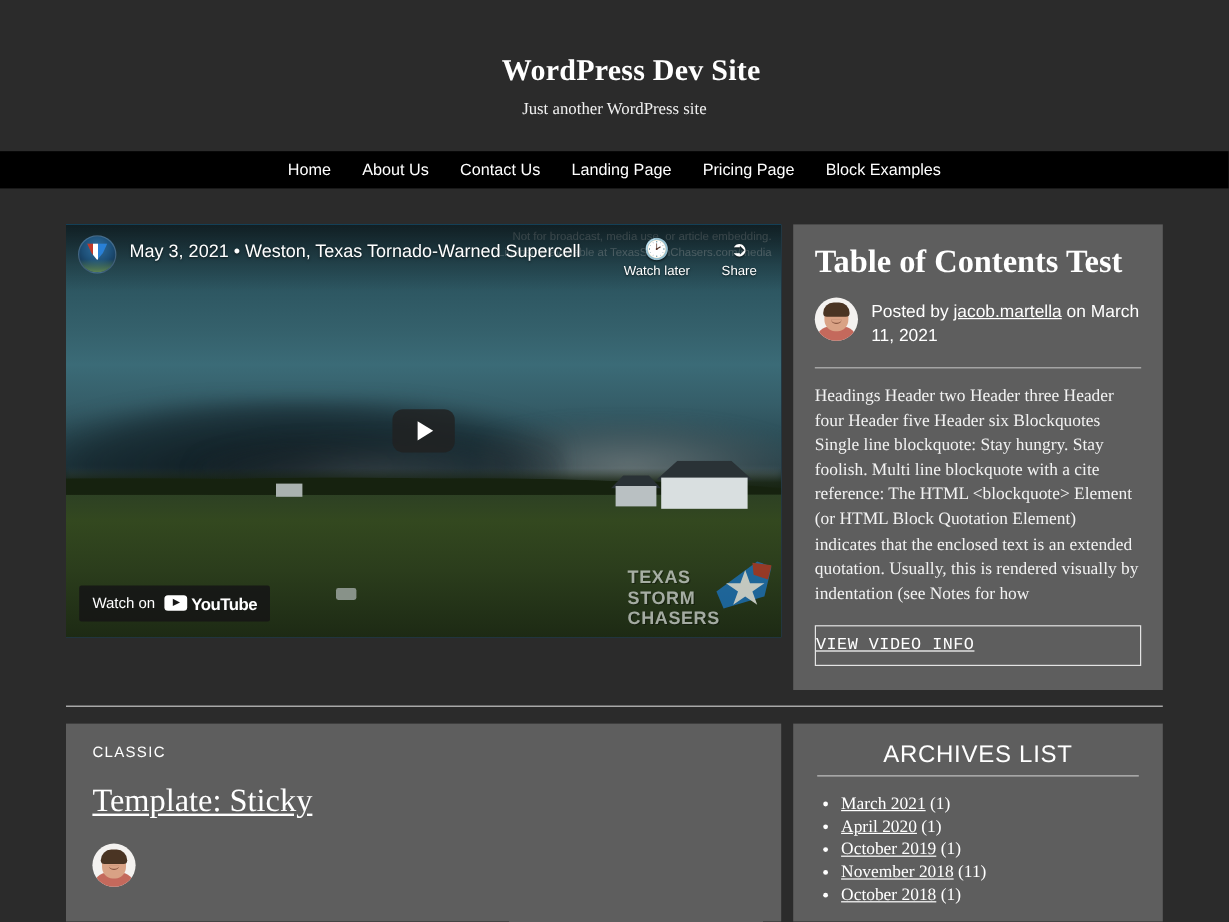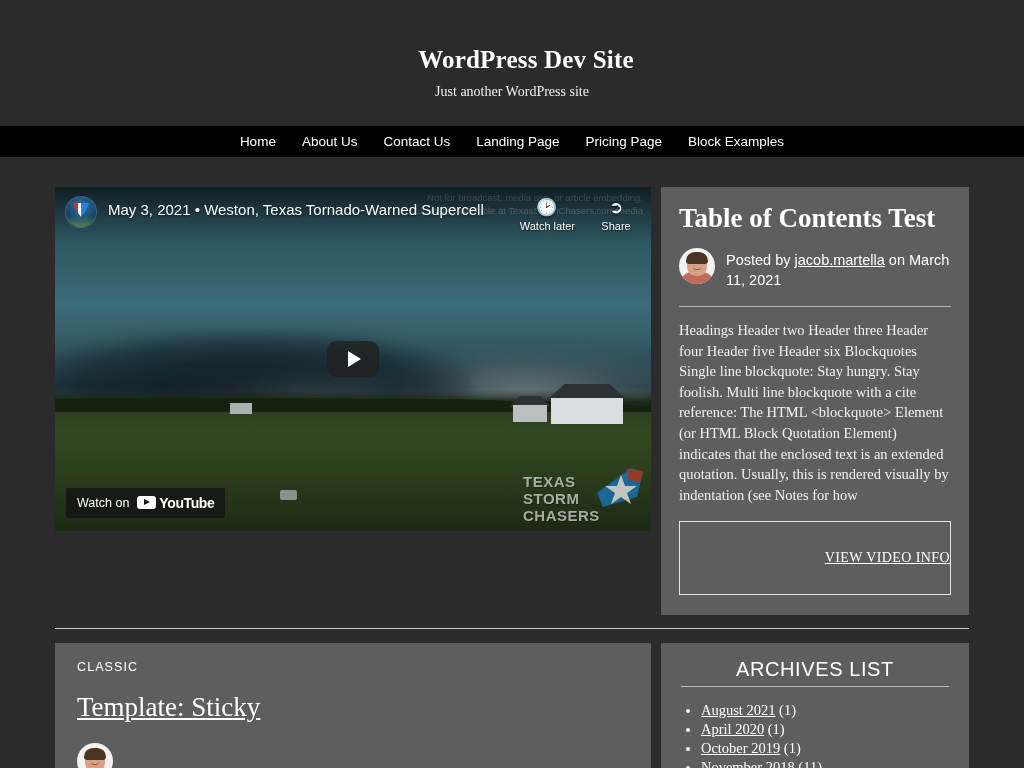--- a/index.html
+++ b/index.html
@@ -375,25 +375,25 @@
   }
   .view-btn {
     display: block;
     width: 100%;
     margin-top: 16px;
     border: 1px solid #e4e4e4;
     background: transparent;
     color: #ffffff;
     font-size: 14px;
     letter-spacing: 0.4px;
-    text-align: right;
-    padding: 28px 0;
+    text-align: left;
+    padding: 8px 0;
     text-decoration: underline;
     cursor: pointer;
-    font-family: Liberation Serif, serif;
+    font-family: Liberation Mono, monospace;
   }
 
   
   .section-sep {
     height: 1px;
     background: #c7c7c7;
     margin: 13px 0 14px 0;
   }
 
   
@@ -571,21 +571,21 @@
         </div>
       </div>
 
       
     </section>
 
     <aside class="archives-card">
       <div class="arch-title">ARCHIVES LIST</div>
       <ul class="arch-list">
         <li>
-          <a>August 2021</a>
+          <a>March 2021</a>
           <span class="arch-count">(1)</span>
         </li>
         <li>
           <a>April 2020</a>
           <span class="arch-count">(1)</span>
         </li>
         <li>
           <a>October 2019</a>
           <span class="arch-count">(1)</span>
         </li>

